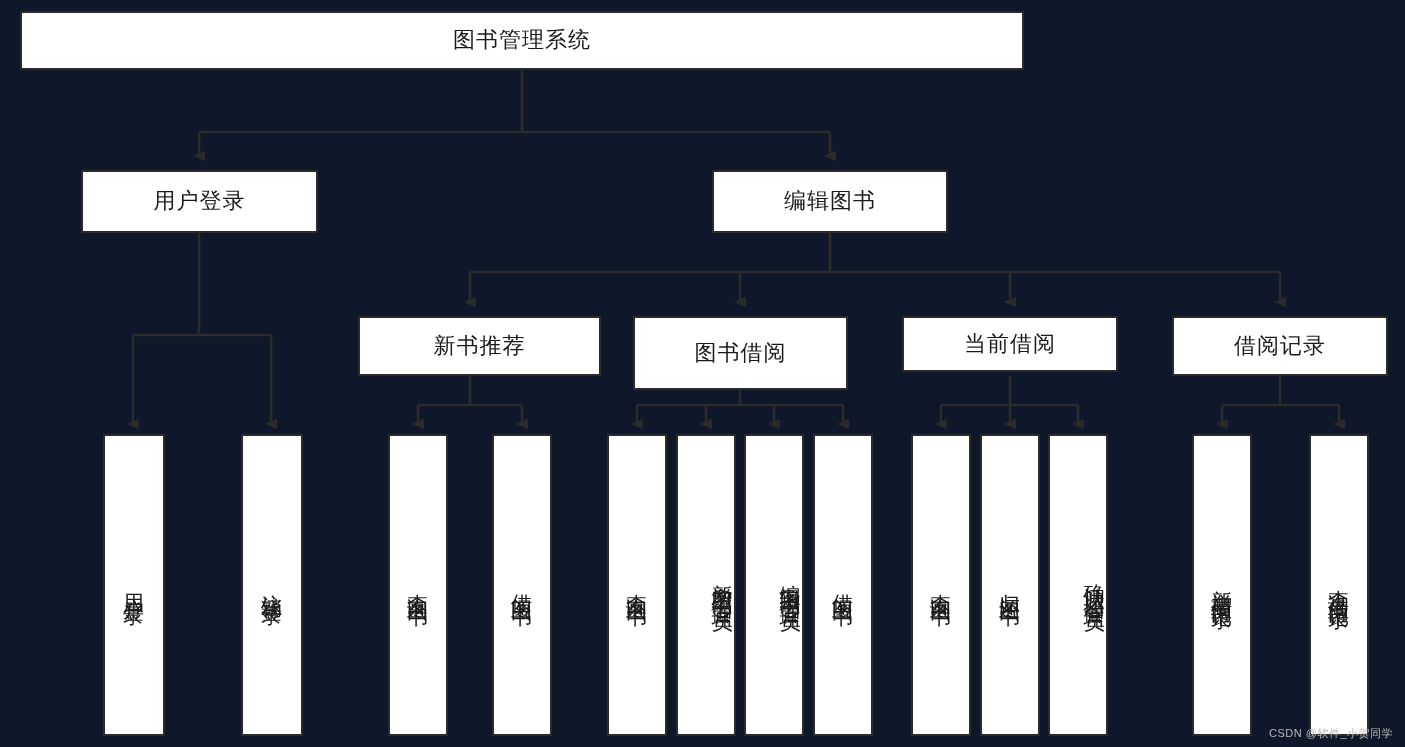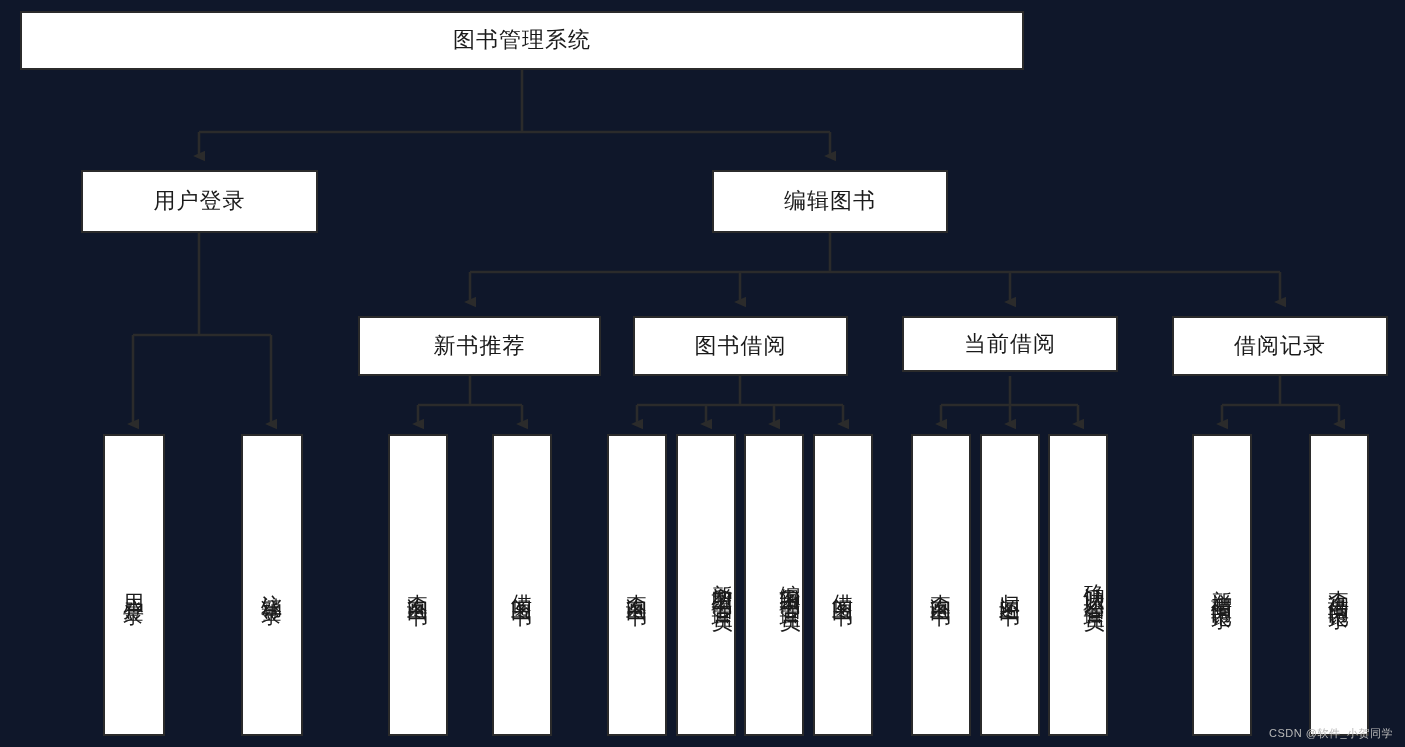--- a/index.html
+++ b/index.html
@@ -150,21 +150,21 @@
   </div>
 
   <div class="node horiz" style="left:712px; top:170px; width:236px; height:63px;">
     <span class="node-label">编辑图书</span>
   </div>
 
   <div class="node horiz" style="left:350px; top:316px; width:243px; height:60px;margin-left:8px;">
     <span class="node-label">新书推荐</span>
   </div>
 
-  <div class="node horiz" style="left:633px; top:316px; width:215px; height:60px;">
+  <div class="node horiz" style="left:633px; top:316px; width:215px; height:74px;">
     <span class="node-label">图书借阅</span>
   </div>
 
   <div class="node horiz" style="left:902px; top:316px; width:216px; height:56px;">
     <span class="node-label">当前借阅</span>
   </div>
 
   <div class="node horiz" style="left:1172px; top:316px; width:216px; height:60px;">
     <span class="node-label">借阅记录</span>
   </div>

